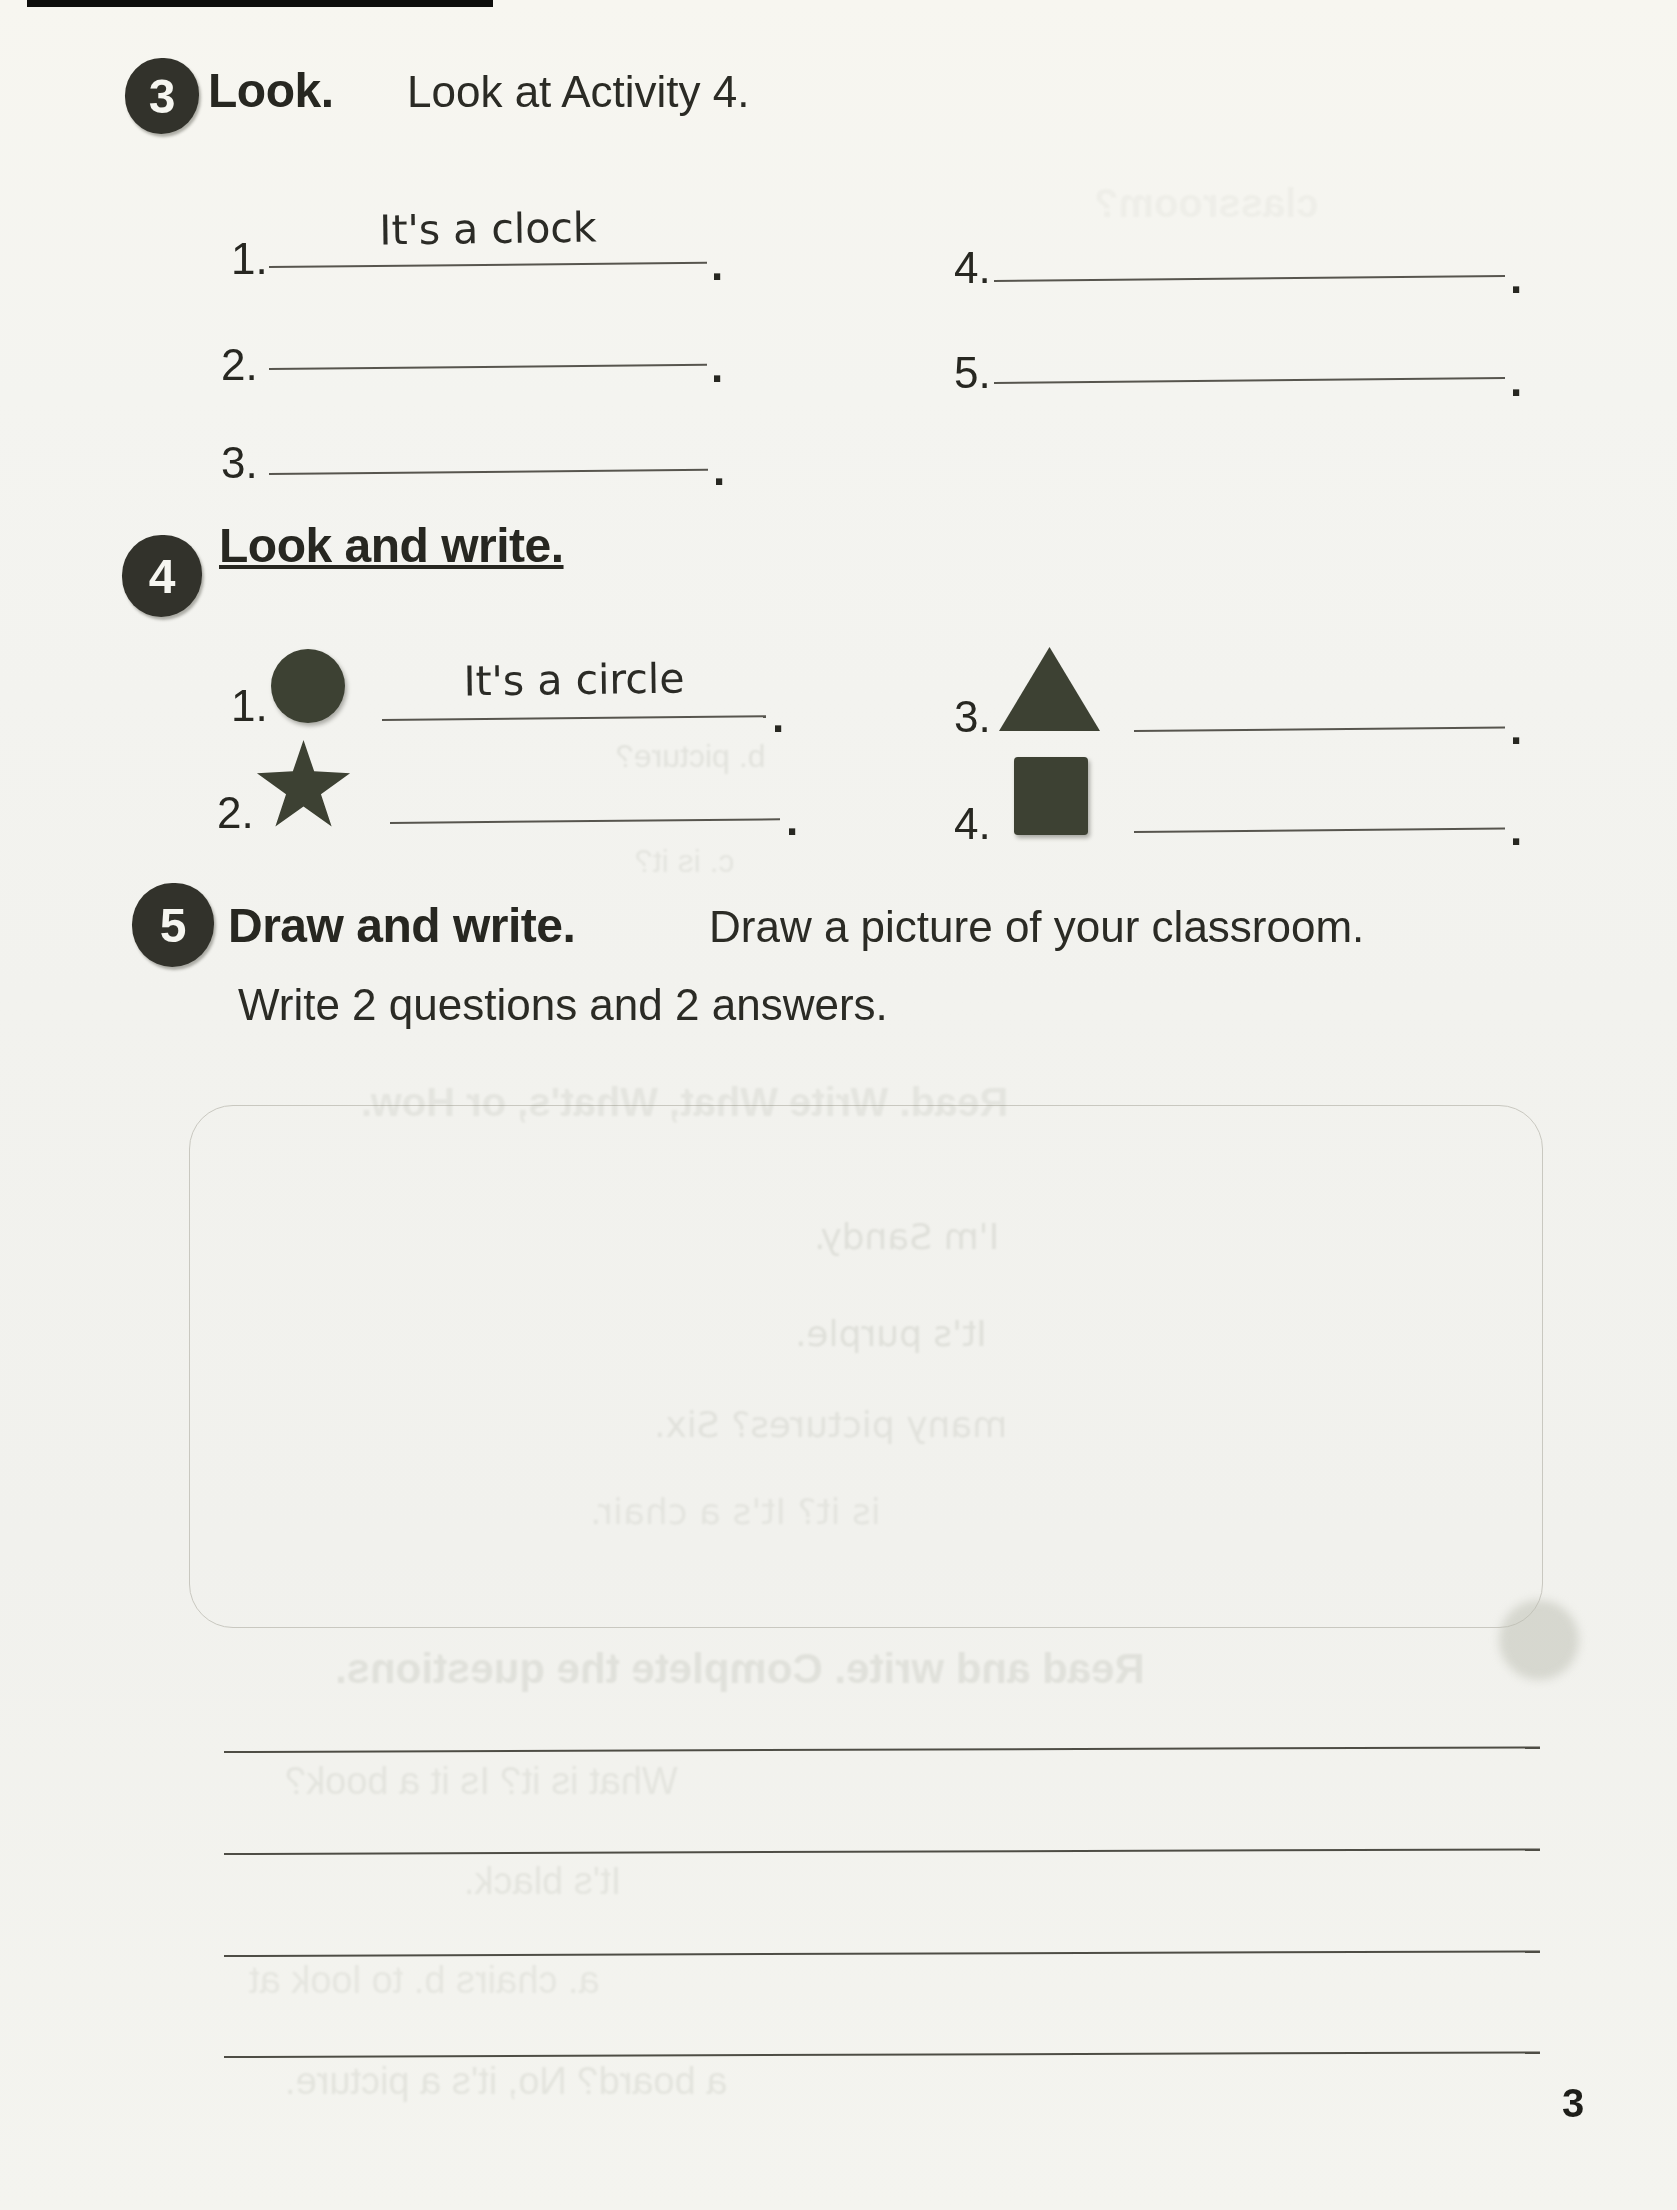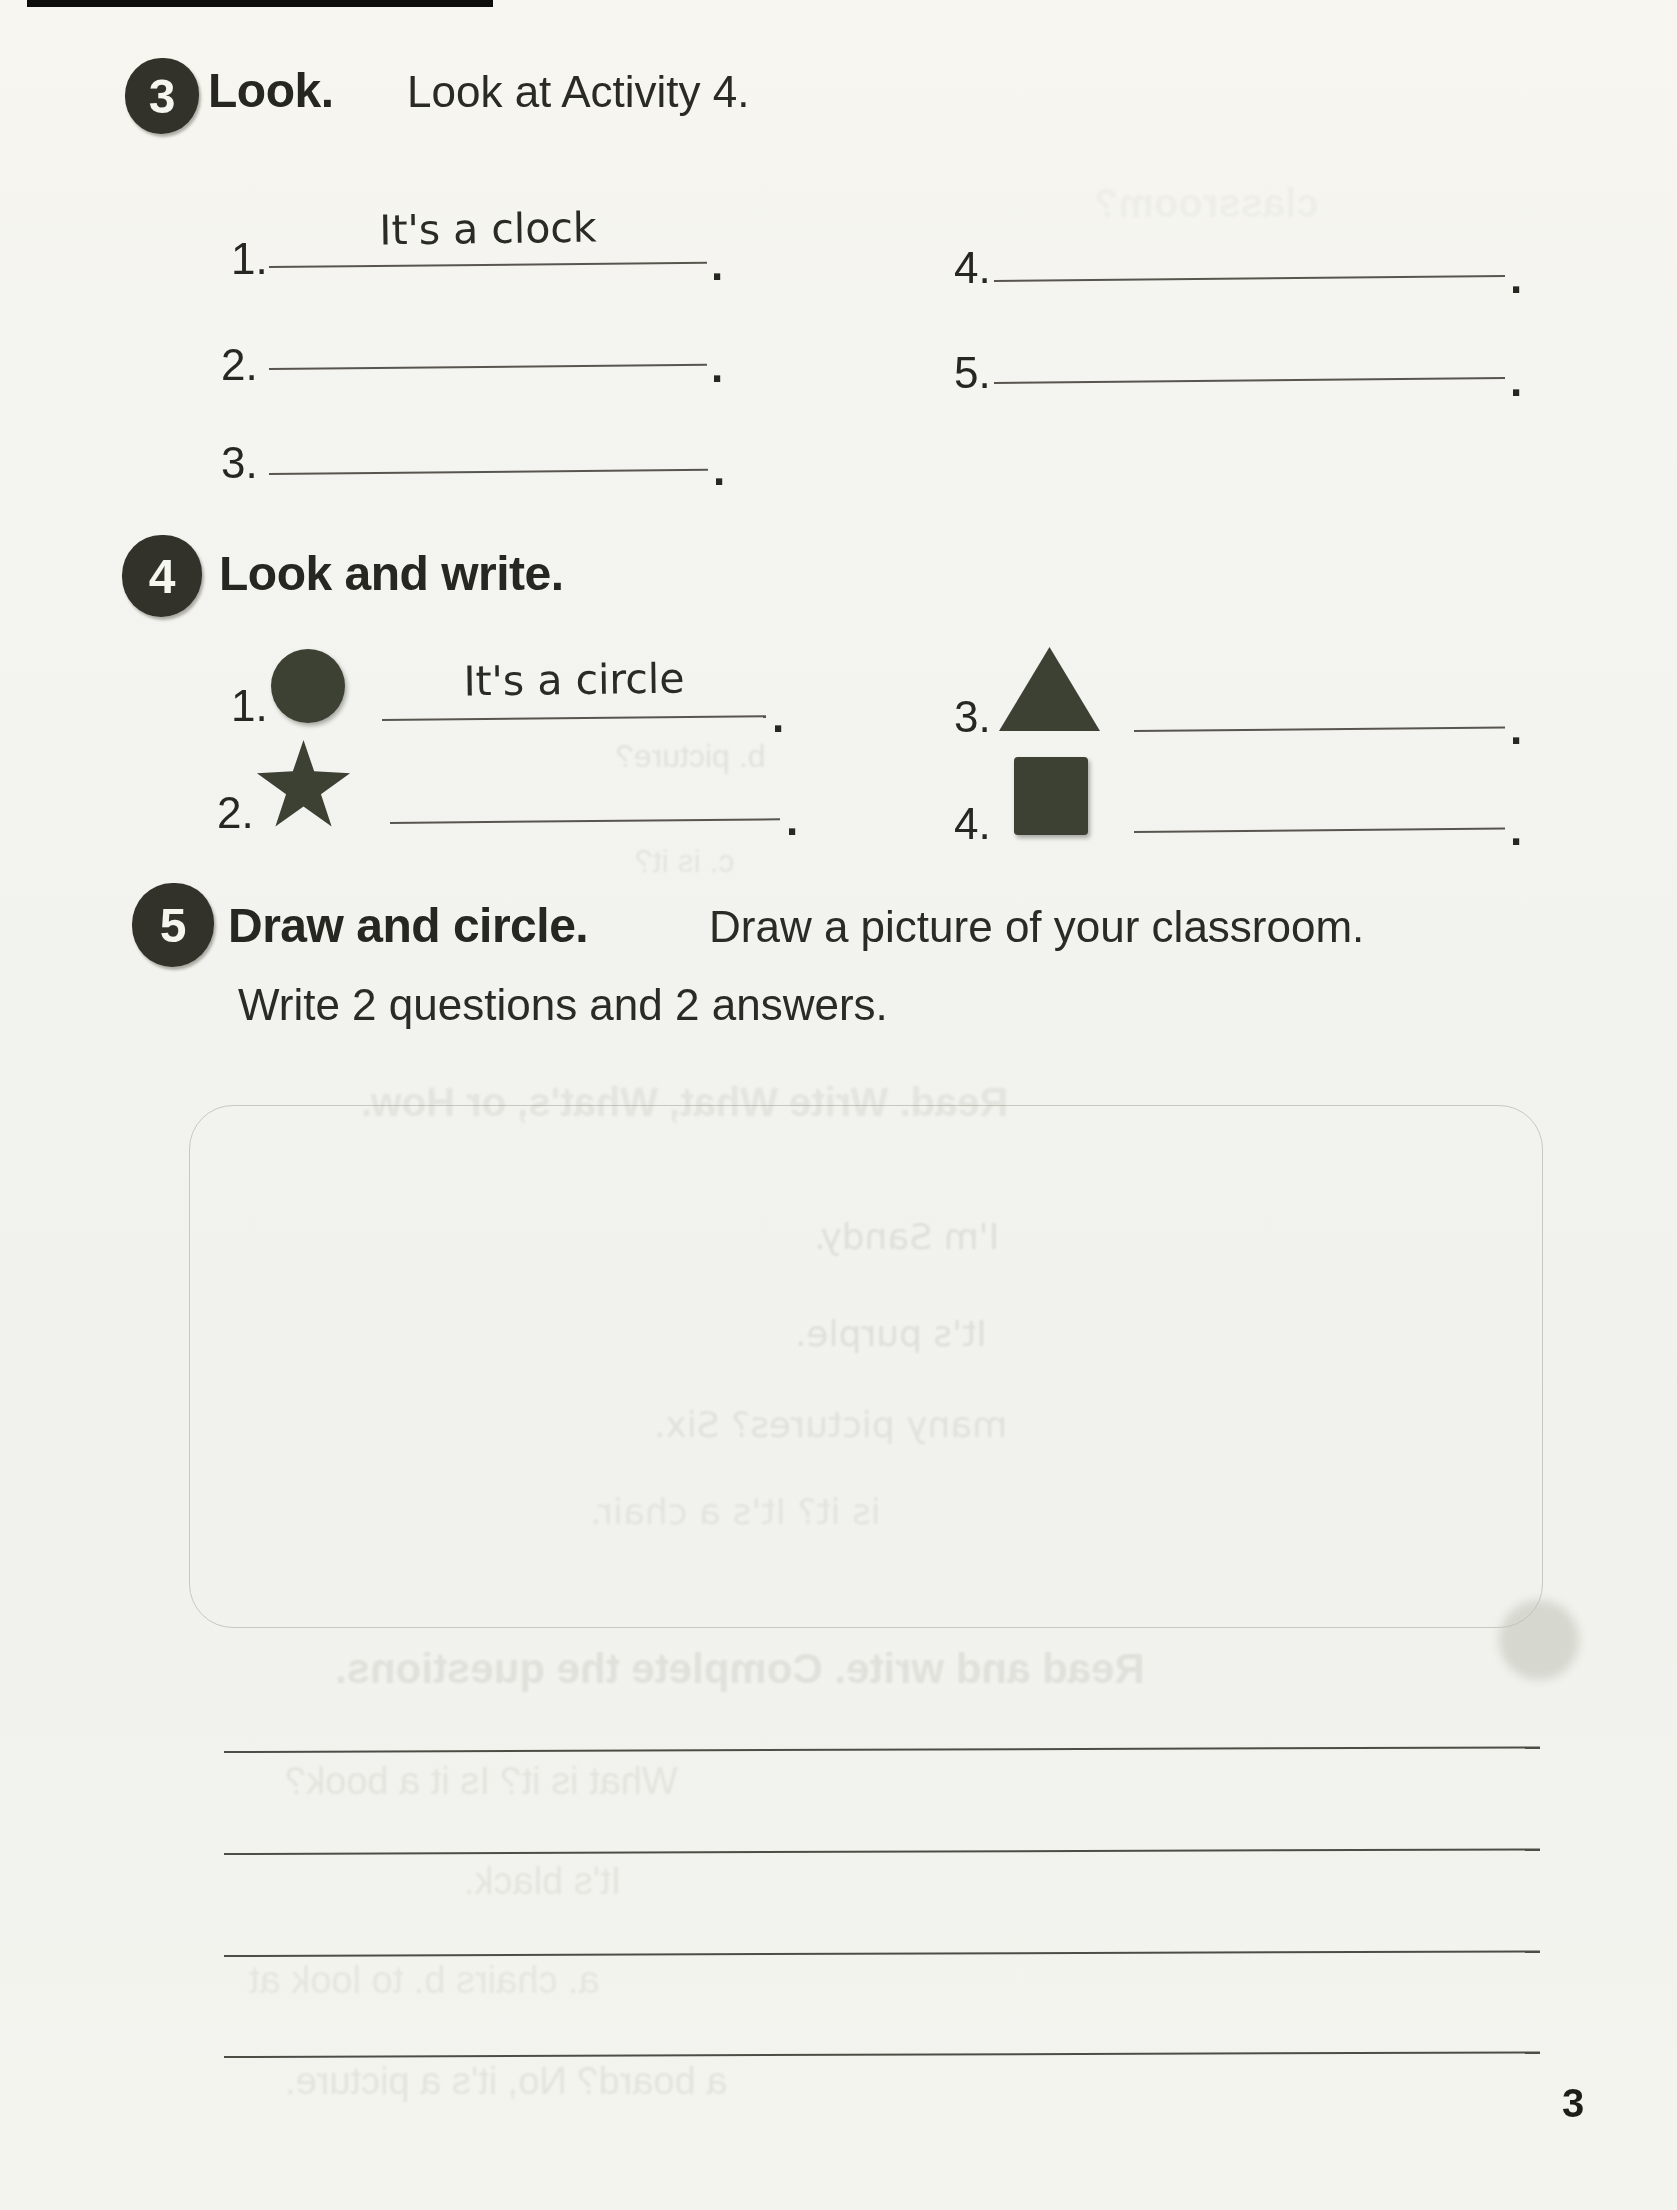--- a/index.html
+++ b/index.html
@@ -84,21 +84,21 @@
 
   <span class="num" style="left:954px;top:243px;">4.</span>
   <div class="blank" style="left:994px;top:280px;width:511px;"></div>
   <span class="dot" style="left:1510px;top:253px;">.</span>
 
   <span class="num" style="left:954px;top:348px;">5.</span>
   <div class="blank" style="left:994px;top:382px;width:511px;"></div>
   <span class="dot" style="left:1510px;top:356px;">.</span>
 
   <div class="badge" style="left:122px;top:535px;width:80px;height:82px;">4</div>
-  <div class="title" style="left:219px;top:546px;">Look and write.</div>
+  <div class="title" style="left:219px;top:518px;text-decoration:underline;">Look and write.</div>
 
   <span class="num" style="left:231px;top:681px;">1.</span>
   <div class="shape circle" style="left:271px;top:649px;width:74px;height:74px;"></div>
   <div class="blank" style="left:382px;top:719px;width:384px;"></div>
   <span class="ans" style="left:382px;top:656px;width:384px;">It's a circle</span>
   <span class="dot" style="left:772px;top:692px;">.</span>
 
   <span class="num" style="left:217px;top:788px;">2.</span>
   <div class="shape star" style="left:255px;top:740px;width:97px;height:95px;"></div>
   <div class="blank" style="left:390px;top:822px;width:390px;"></div>
@@ -108,21 +108,21 @@
   <div class="shape triangle" style="left:999px;top:647px;width:101px;height:84px;"></div>
   <div class="blank" style="left:1134px;top:730px;width:371px;"></div>
   <span class="dot" style="left:1510px;top:704px;">.</span>
 
   <span class="num" style="left:954px;top:799px;">4.</span>
   <div class="shape square" style="left:1014px;top:757px;width:74px;height:78px;"></div>
   <div class="blank" style="left:1134px;top:831px;width:371px;"></div>
   <span class="dot" style="left:1510px;top:805px;">.</span>
 
   <div class="badge" style="left:132px;top:883px;width:82px;height:84px;">5</div>
-  <div class="title" style="left:228px;top:898px;">Draw and circle.</div>
+  <div class="title" style="left:228px;top:898px;">Draw and write.</div>
   <div class="instr" style="left:677px;top:902px;margin-left:32px;">Draw a picture of your classroom.</div>
   <div class="instr" style="left:238px;top:980px;">Write 2 questions and 2 answers.</div>
 
   <div class="gbox" style="left:189px;top:1105px;width:1352px;height:521px;"></div>
   <div class="ghost-badge" style="left:1499px;top:1600px;width:80px;height:80px;"></div>
 
   <div class="wline wl1"></div>
   <div class="wline wl2"></div>
   <div class="wline wl3"></div>
   <div class="wline wl4"></div>

